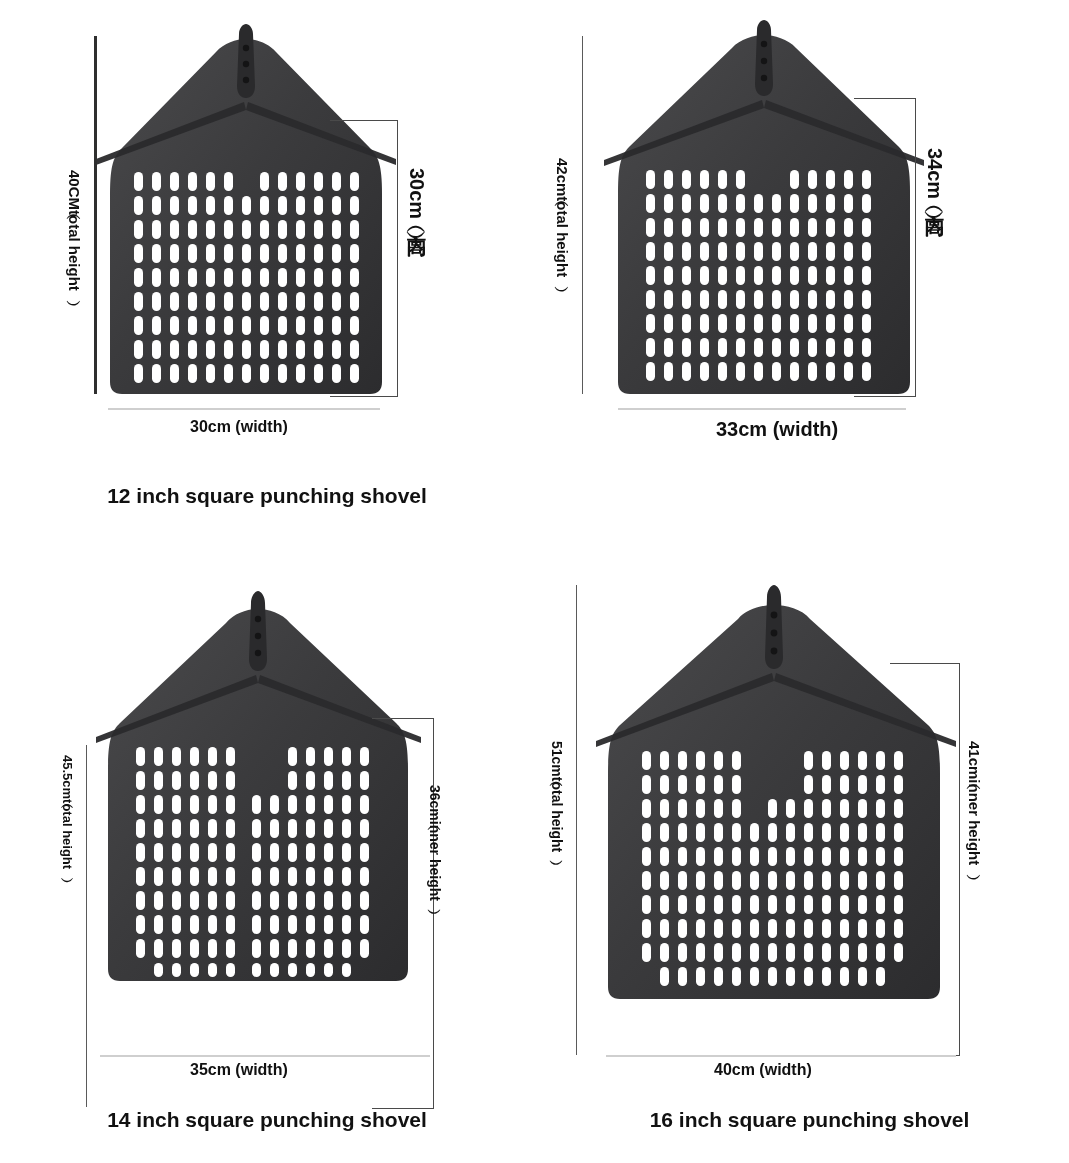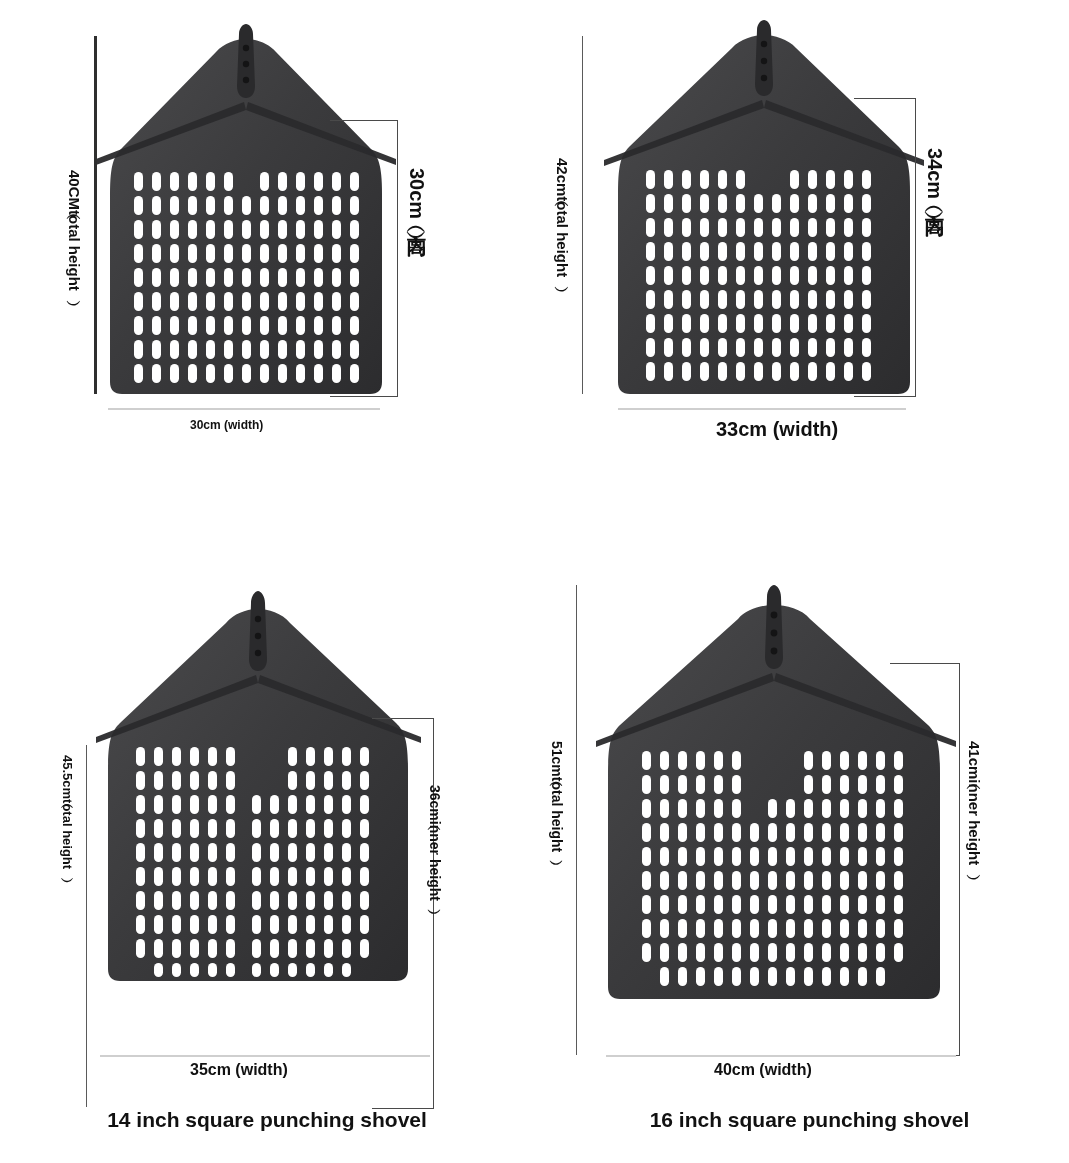--- a/index.html
+++ b/index.html
@@ -233,22 +233,23 @@
 
     <div class="line vline" style="left:94px; top:36px; height:358px; width:3px; background:#2f2f2f;"></div>
     <div class="dim vert" style="left:64px; top:170px; font-size:15px;">40CM（total height）</div>
 
     <div class="line hline" style="left:330px; top:120px; width:68px;"></div>
     <div class="line vline" style="left:397px; top:120px; height:276px;"></div>
     <div class="line hline" style="left:330px; top:396px; width:68px;"></div>
     <div class="dim vert" style="left:404px; top:168px; font-size:20px;">30cm（内高）</div>
 
     <div class="baseline" style="left:108px; top:408px; width:272px;"></div>
-    <div class="dim" style="left:190px; top:418px; font-size:12px;">30cm (width)</div>
-
+    <div class="dim" style="left:190px; top:418px; font-size:16px;">30cm (width)</div>
+
+    <div class="caption" style="left:0px; top:484px; width:534px; font-size:21px;">12 inch square punching shovel</div>
   </div>
 
   <div class="panel" style="left:534px; top:0px; width:535px; height:560px;">
 
     <div class="shovel" style="left:70px; top:20px;">
       <svg width="320" height="395" viewBox="0 0 320 395">
         <defs>
           <linearGradient id="g13" x1="0" y1="0" x2="1" y2="1">
             <stop offset="0%" stop-color="#4a4a4c"></stop>
             <stop offset="45%" stop-color="#3b3b3d"></stop>

